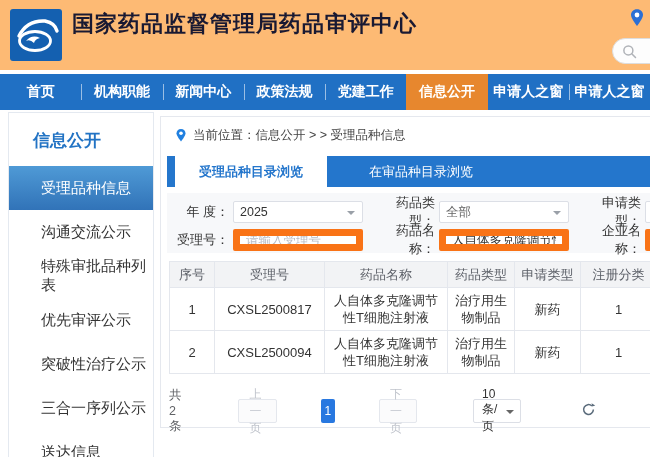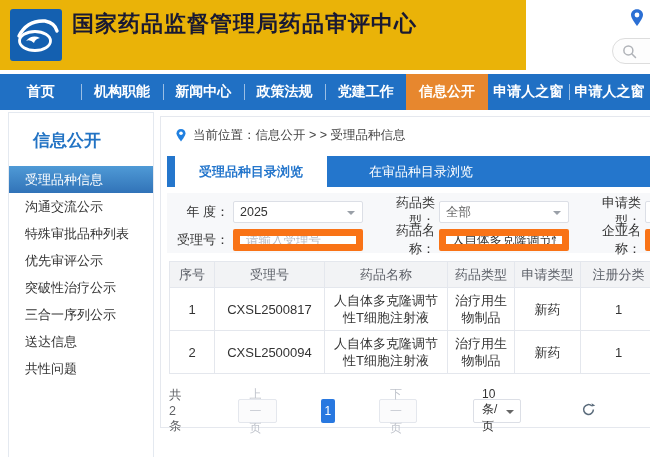--- a/index.html
+++ b/index.html
@@ -1,40 +1,40 @@
 <!DOCTYPE html>
 <html><head>
 <meta charset="utf-8">
 <style>
   * { margin:0; padding:0; box-sizing:border-box; font-family:"Liberation Sans", sans-serif; }
   html,body { width:650px; height:457px; overflow:hidden; background:#fff; position:relative; }
 
   
-  .header { position:absolute; left:0; top:0; width:526px; height:70px; background:#eab308; }
+  .header { position:absolute; left:0; top:0; width:650px; height:70px; background:#fdba74; }
   .logo { position:absolute; left:10px; top:9px; width:52px; height:52px; border-radius:3px; overflow:hidden; }
   .brand { position:absolute; left:72px; top:10px; }
   .brand-title { font-size:22px; font-weight:bold; color:#191932; letter-spacing:1px; line-height:28px; }
   .brand-sub { font-size:13px; font-weight:bold; color:#2b55a8; letter-spacing:1.6px; margin-top:4px; }
   .top-pin { position:absolute; left:629px; top:8px; width:16px; height:20px; }
   .search-pill { position:absolute; left:612px; top:38px; width:90px; height:26px; border:1px solid #ddd;
     border-radius:13px; background:#fdfdfd; display:flex; align-items:center; padding-left:9px; }
 
   
   .nav { position:absolute; left:0; top:74px; width:650px; height:36px; background:#2070c4; display:flex; }
   .nav-item { flex:1; display:flex; align-items:center; justify-content:center; color:#fff;
     font-size:14px; font-weight:bold; position:relative; cursor:pointer; }
   .nav-item + .nav-item::before { content:""; position:absolute; left:0; top:10px; bottom:10px; width:1px; background:rgba(255,255,255,.55); }
   .nav-item.active { background:#e7872e; }
   .nav-item.active::before, .nav-item.active + .nav-item::before { display:none; }
 
   
   .sidebar { position:absolute; left:8px; top:112px; width:146px; height:365px; background:#fff;
     border:1px solid #e4e9f0; }
   .sidebar-title { color:#2273c4; font-size:17px; font-weight:bold; padding:16px 0 14px 24px; }
-  .side-item { height:27px; display:flex; align-items:center; padding-left:16px; font-size:13px; color:#333; cursor:pointer; }
+  .side-item { height:44px; display:flex; align-items:center; padding-left:32px; font-size:15px; color:#333; cursor:pointer; }
   .side-item.active { background:linear-gradient(180deg,#4f9ad6,#3173b8); color:#fff; }
 
   
   .card { position:absolute; left:160px; top:116px; width:560px; height:312px; background:#fff; border:1px solid #e5e8ee; }
   .breadcrumb { position:absolute; left:14px; top:10px; display:flex; align-items:center; font-size:12.5px; color:#444; }
   .breadcrumb svg { margin-right:6px; }
 
   .tabbar { position:absolute; left:6px; top:39px; right:0; height:31px; background:#2476cc; display:flex; }
   .tab { height:31px; display:flex; align-items:center; justify-content:center; font-size:13px; cursor:pointer;font-family:Liberation Serif, serif; }
   .tab.active { background:#fff; color:#2476cc; font-weight:bold; width:152px; margin-left:8px; }

